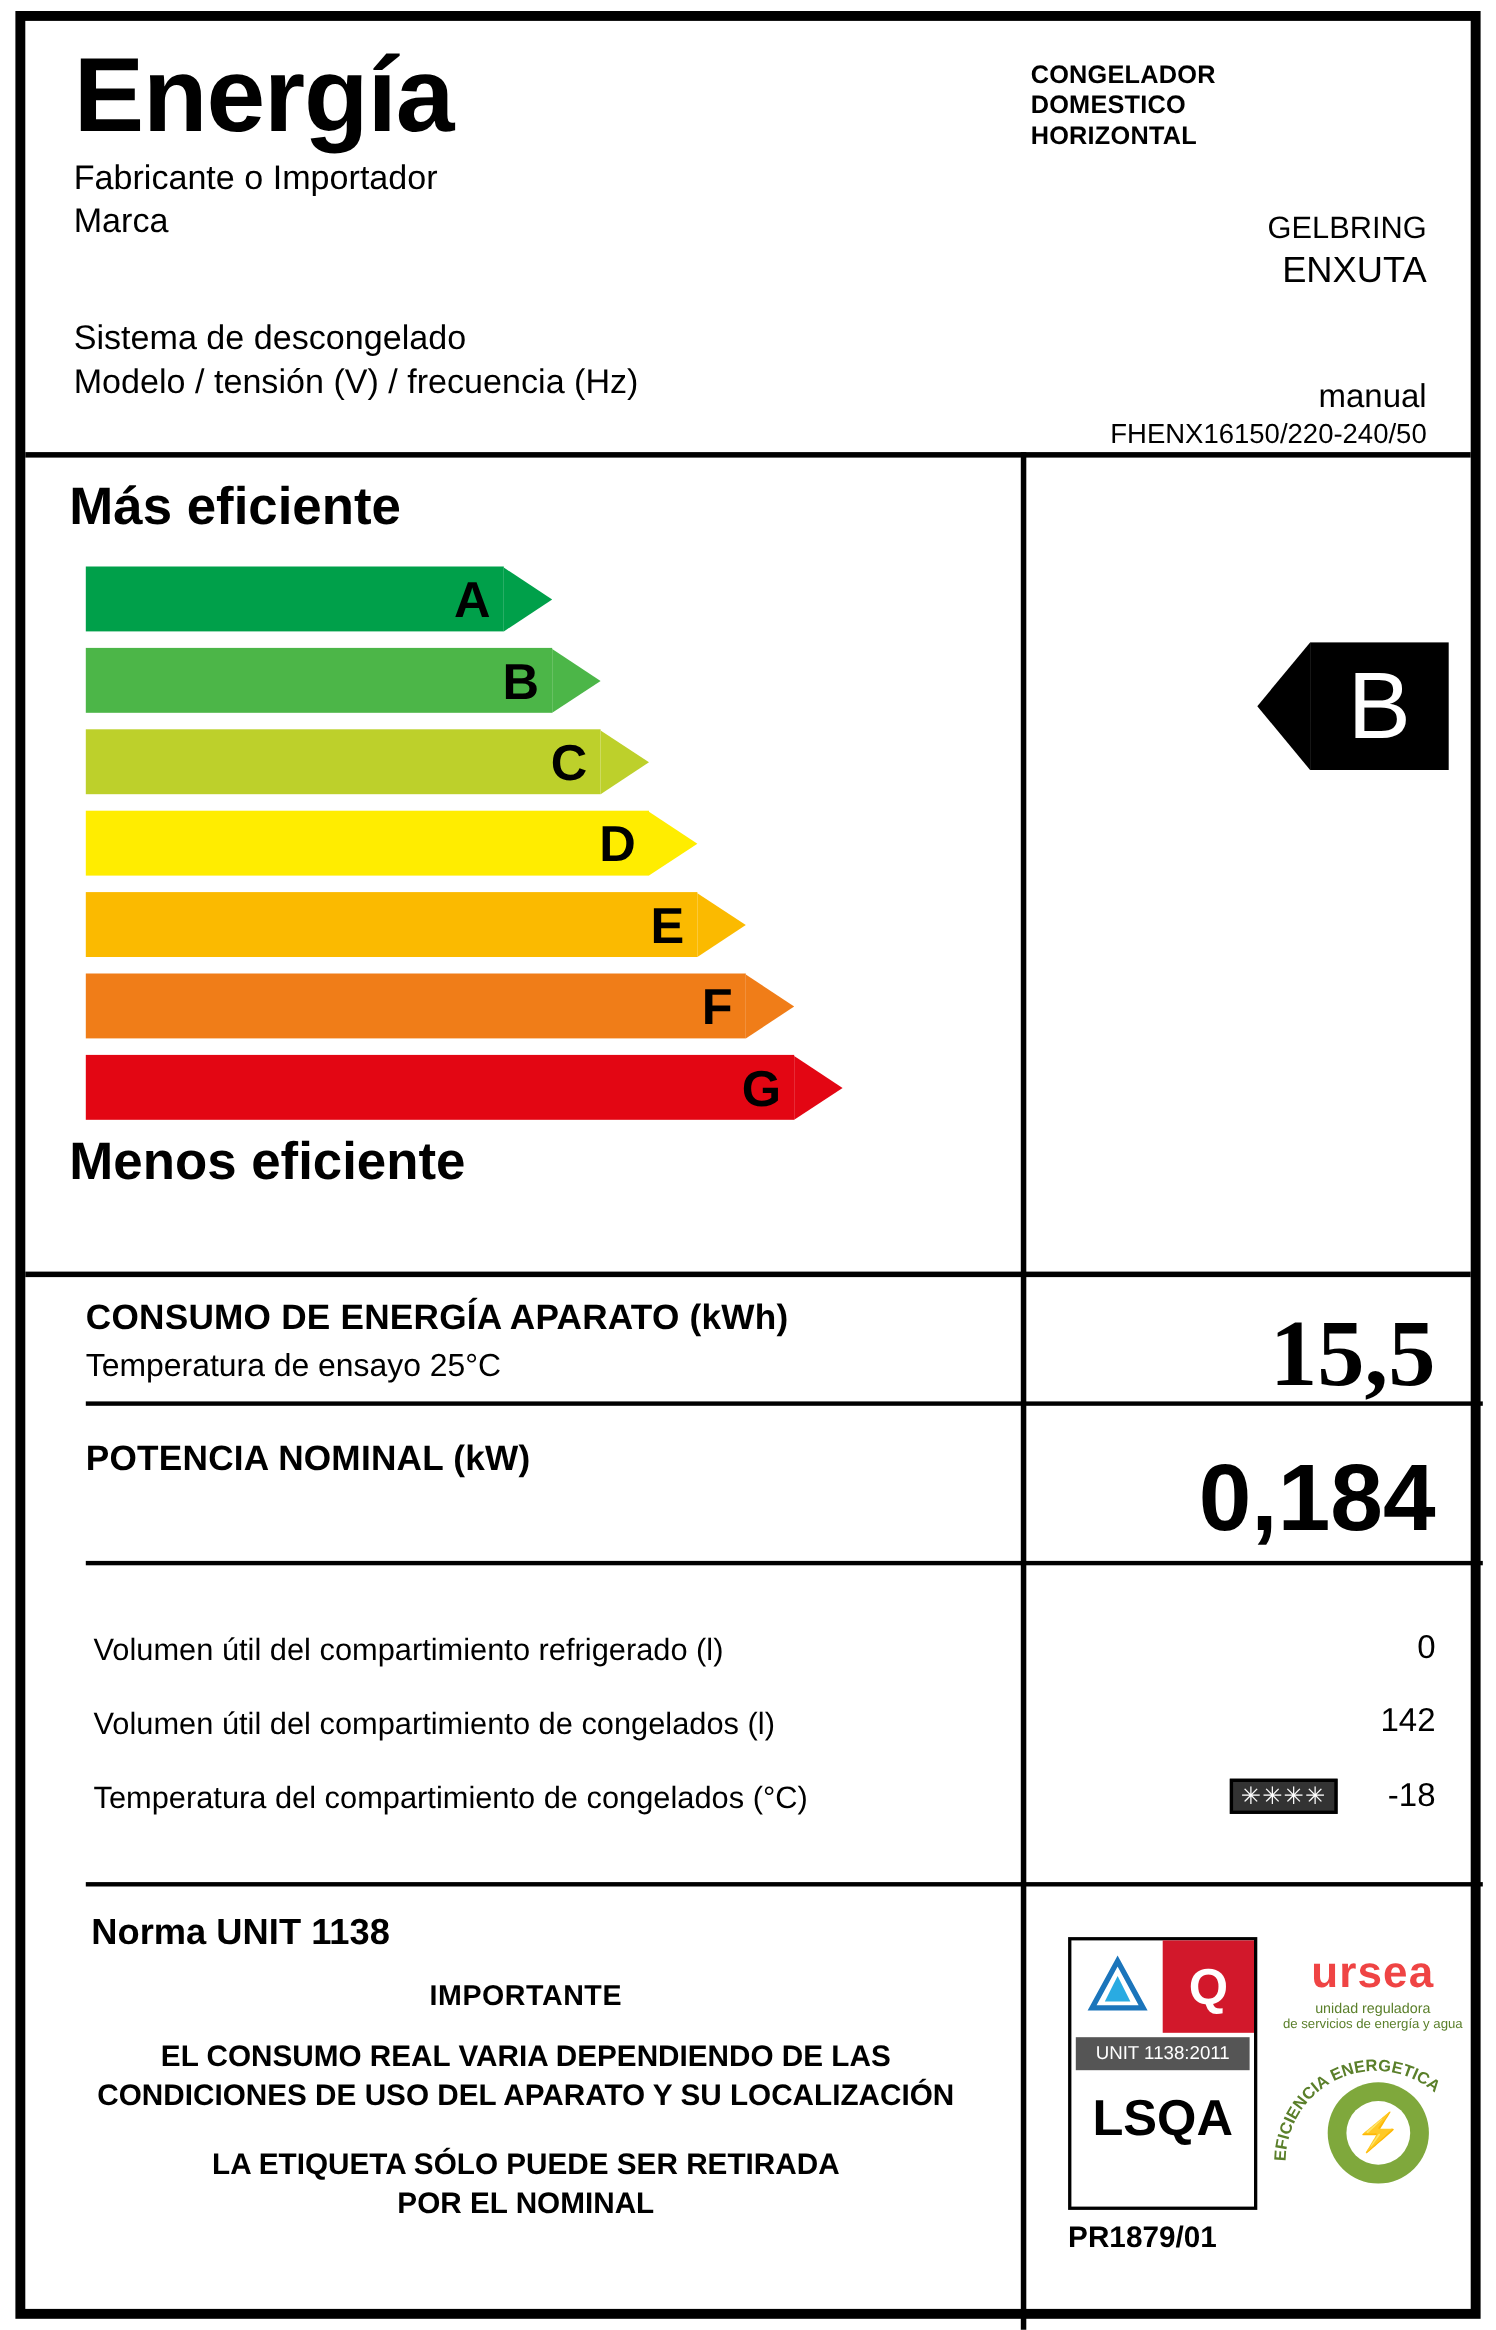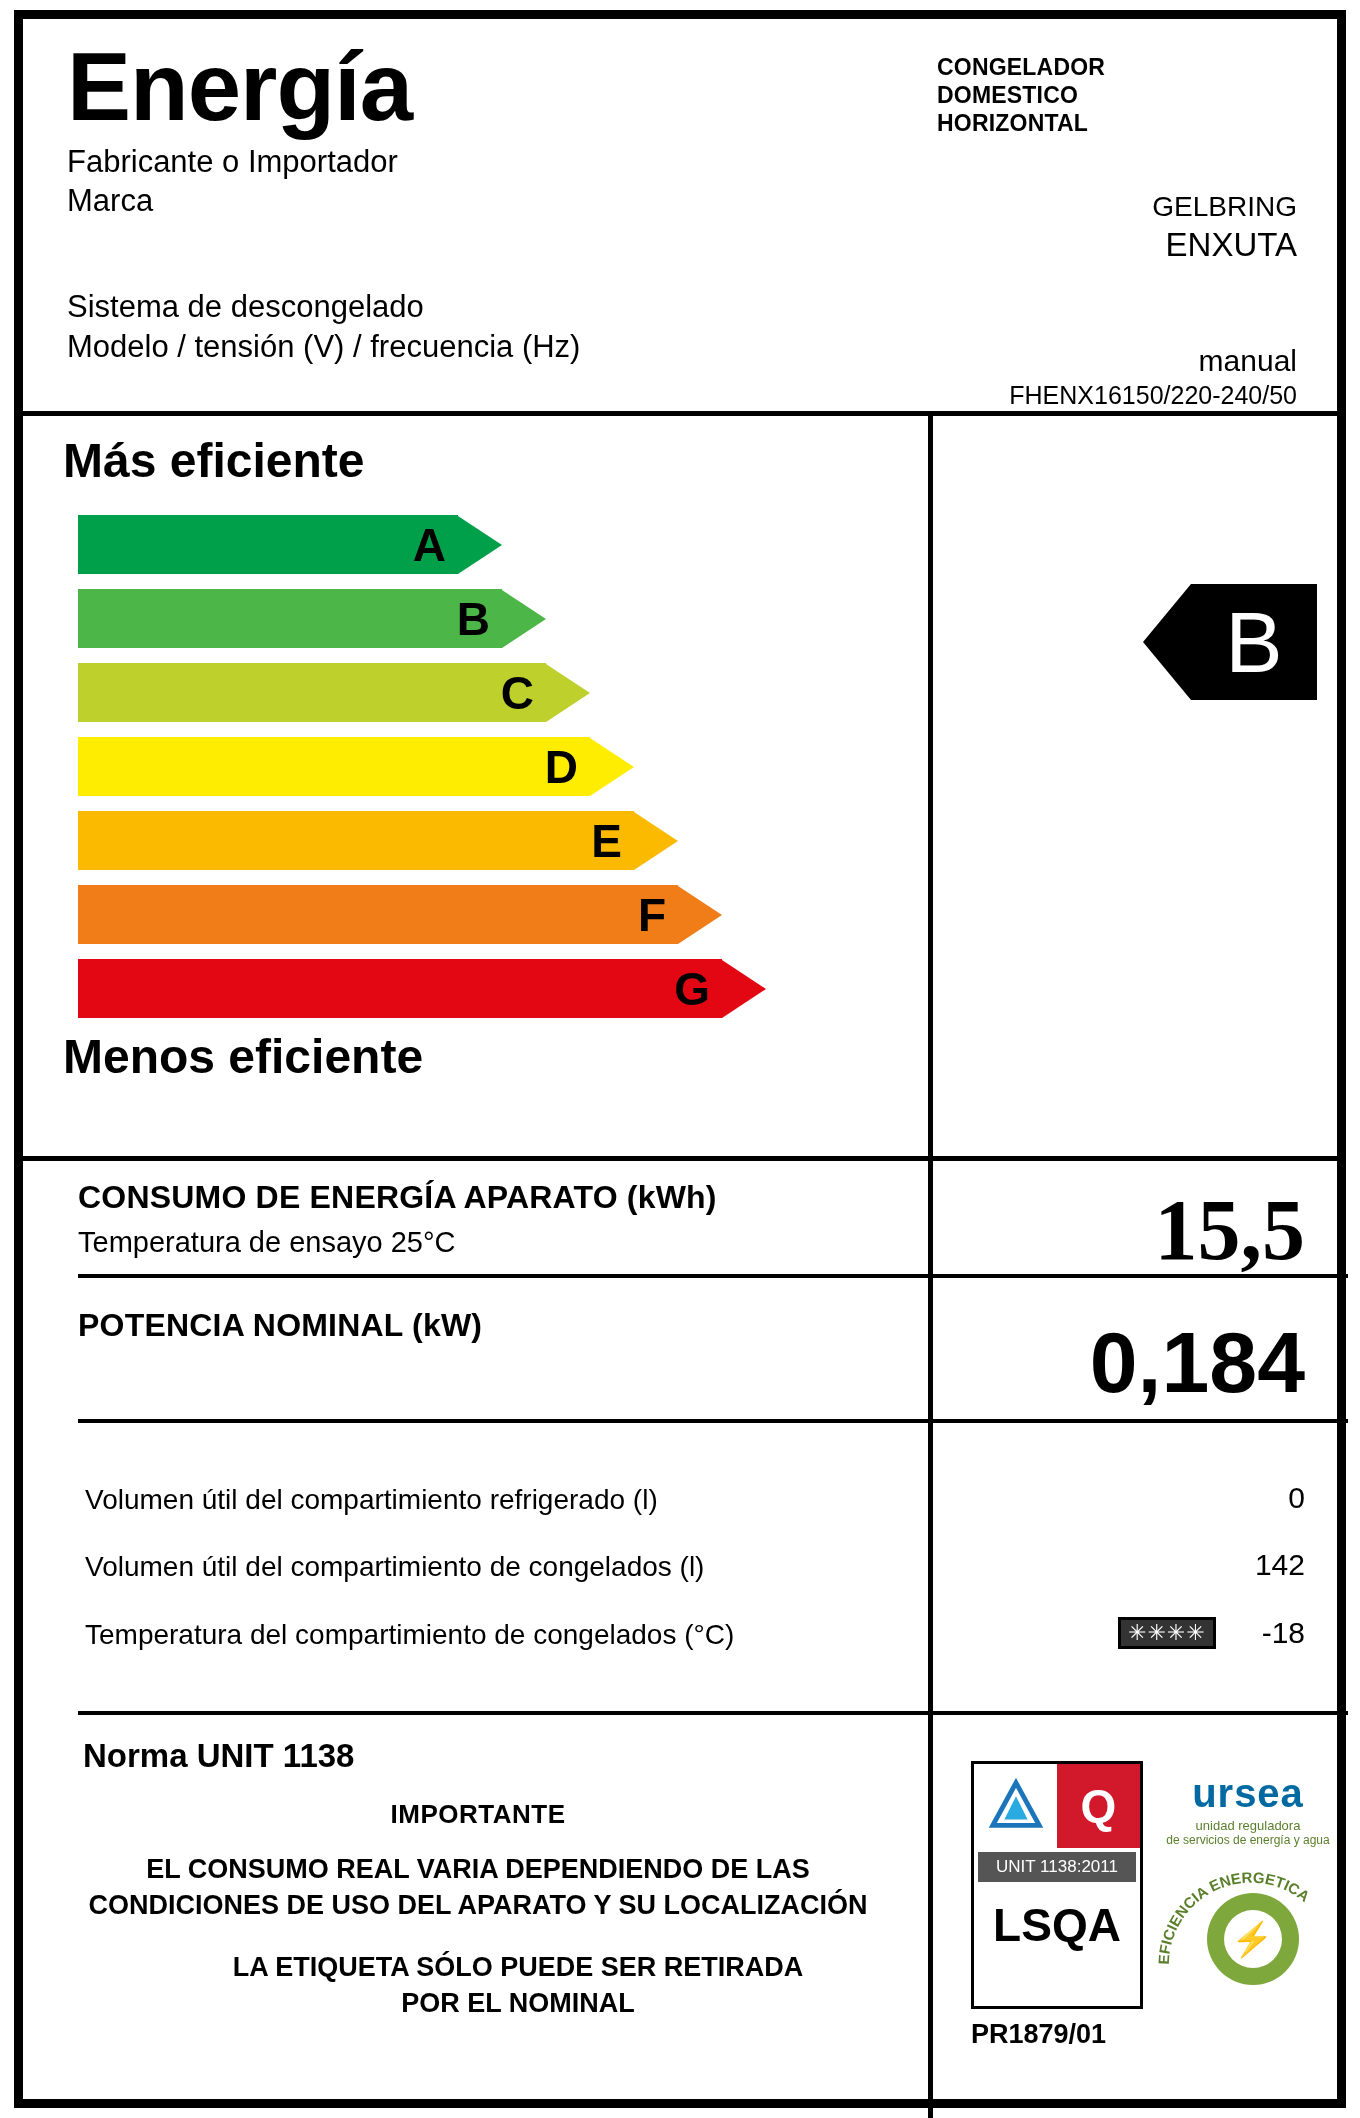--- a/index.html
+++ b/index.html
@@ -102,35 +102,35 @@
   .vol-line{position:absolute;left:62px;font-size:28px;}
   .vol-val{position:absolute;right:32px;font-size:30px;}
   .stars{
     position:absolute;background:#333;color:#fff;border:3px solid #000;
     font-size:22px;letter-spacing:1px;padding:2px 7px;line-height:1;
   }
   
   .norma{position:absolute;left:60px;top:1718px;font-size:33px;font-weight:bold;}
   .importante{position:absolute;left:0;top:1780px;width:910px;text-align:center;font-size:26px;font-weight:bold;letter-spacing:0.5px;}
   .warn{position:absolute;left:0;top:1832px;width:910px;text-align:center;font-size:27px;font-weight:bold;line-height:1.35;}
-  .warn2{position:absolute;left:0;top:1930px;width:910px;text-align:center;font-size:27px;font-weight:bold;line-height:1.35;padding-left:40px;}
+  .warn2{position:absolute;left:0;top:1930px;width:910px;text-align:center;font-size:27px;font-weight:bold;line-height:1.35;}
   
   .lsqa{
     position:absolute;left:948px;top:1742px;width:172px;height:248px;
     border:3px solid #000;background:#fff;box-sizing:border-box;
   }
   .lsqa .top{display:flex;height:84px;}
   .lsqa .tri-logo{width:50%;display:flex;align-items:center;justify-content:center;}
   .lsqa .qbox{width:50%;background:#d2182b;display:flex;align-items:center;justify-content:center;}
   .lsqa .qbox span{color:#fff;font-size:46px;font-weight:bold;line-height:1;}
   .lsqa .unitbar{background:#555;color:#fff;font-size:17px;text-align:center;padding:5px 0;margin:4px 4px 0 4px;}
   .lsqa .lsqatext{font-size:46px;font-weight:bold;text-align:center;line-height:1;margin-top:20px;}
   .pr{position:absolute;left:948px;top:2000px;font-size:27px;font-weight:bold;}
   .ursea{position:absolute;left:1140px;top:1752px;width:170px;text-align:center;}
-  .ursea .letters{font-size:40px;font-weight:bold;color:#0369a1;letter-spacing:1px;}
+  .ursea .letters{font-size:40px;font-weight:bold;color:#ef4444;letter-spacing:1px;}
   .ursea .l1{font-size:13px;color:#5a7f2a;margin-top:2px;}
   .ursea .l2{font-size:12px;color:#5a7f2a;}
   .ee{position:absolute;left:1126px;top:1840px;width:190px;height:150px;}
   .ee .ring{
     position:absolute;left:58px;top:34px;width:92px;height:92px;border-radius:50%;
     background:#7fa83c;display:flex;align-items:center;justify-content:center;
   }
   .ee .ring .inner{
     width:58px;height:58px;border-radius:50%;background:#fff;
     display:flex;align-items:center;justify-content:center;

